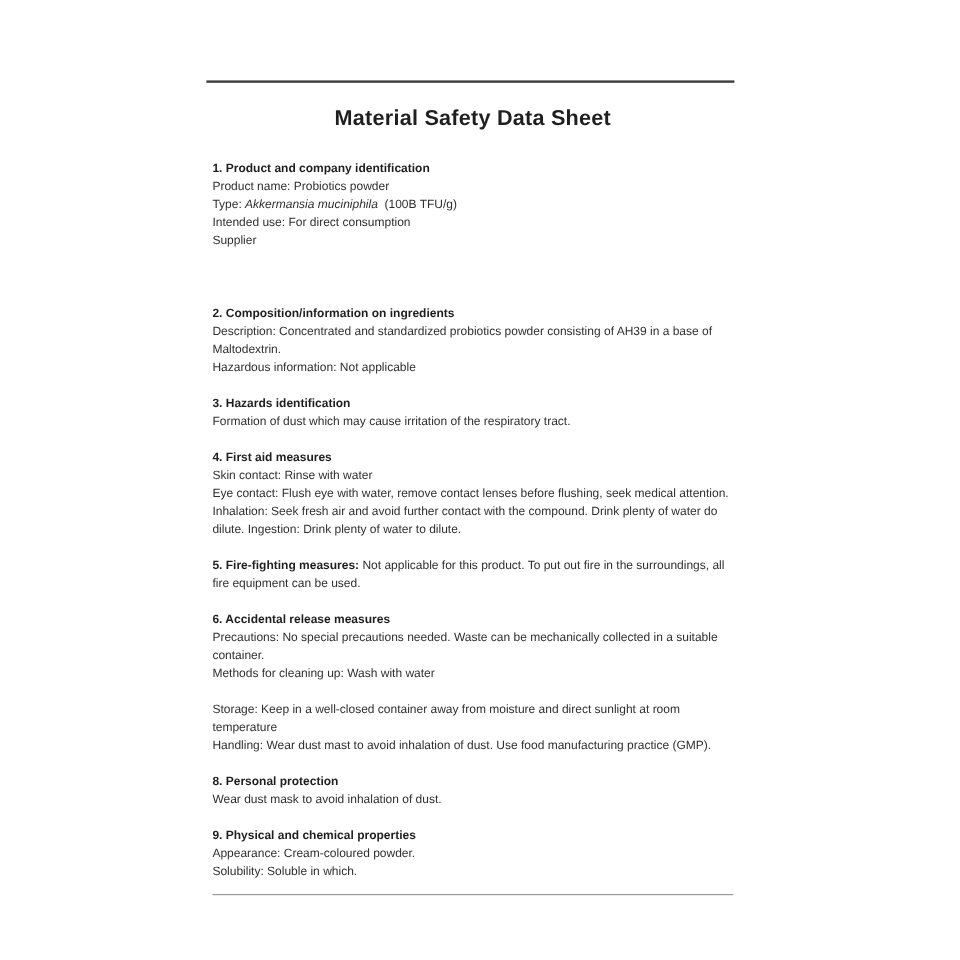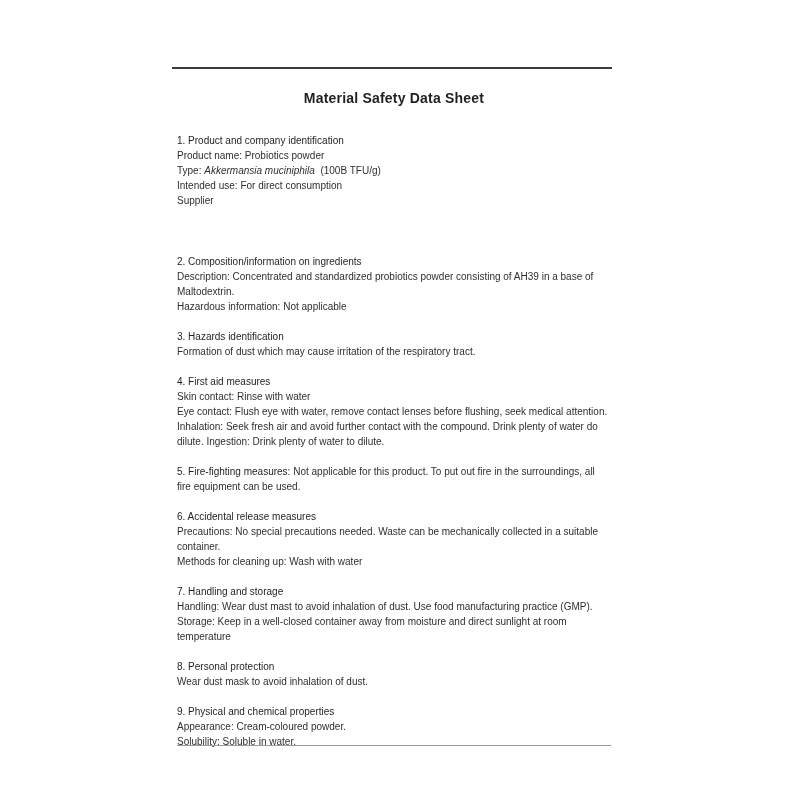--- a/index.html
+++ b/index.html
@@ -36,35 +36,35 @@
     left: 177px;
     top: 69px;
     width: 434px;
     color: var(--text-color, #2f2f2f);
     font-size: 10px;
     line-height: 15px;
   }
   .doc-title {
     text-align: center;
     font-weight: bold;
-    font-size: 14px;
+    font-size: 18px;
     line-height: 20px;
     margin: 19px 0 25px 0;
     color: var(--heading-color, #1c1c1c);
     letter-spacing: 0.2px;
   }
   .section {
     margin: 0 0 15px 0;
   }
   .line {
     margin: 0;
     white-space: pre-wrap;
   }
   .line strong {
-    font-weight: normal;
+    font-weight: bold;
     color: var(--heading-color, #1f1f1f);
   }
   .line em {
     font-style: italic;
     margin-top: 47px;
   }
 </style>
 </head>
 <body>
 
@@ -98,29 +98,28 @@
         </div>
         <div class="section">
           <p class="line"><strong>5. Fire-fighting measures:</strong><span> Not applicable for this product. To put out fire in the surroundings, all fire equipment can be used.</span></p>
         </div>
         <div class="section">
           <p class="line"><strong>6. Accidental release measures</strong></p>
           <p class="line"><span>Precautions: No special precautions needed. Waste can be mechanically collected in a suitable container.</span></p>
           <p class="line"><span>Methods for cleaning up: Wash with water</span></p>
         </div>
         <div class="section">
-          <p class="line"><strong>7. Handling and storage</strong></p>
+          <p class="line"><span>Storage: Keep in a well-closed container away from moisture and direct sunlight at room temperature</span></p>
           <p class="line"><span>Handling: Wear dust mast to avoid inhalation of dust. Use food manufacturing practice (GMP).</span></p>
-          <p class="line"><span>Storage: Keep in a well-closed container away from moisture and direct sunlight at room temperature</span></p>
         </div>
         <div class="section">
           <p class="line"><strong>8. Personal protection</strong></p>
           <p class="line"><span>Wear dust mask to avoid inhalation of dust.</span></p>
         </div>
         <div class="section">
           <p class="line"><strong>9. Physical and chemical properties</strong></p>
           <p class="line"><span>Appearance: Cream-coloured powder.</span></p>
-          <p class="line"><span>Solubility: Soluble in water.</span></p>
+          <p class="line"><span>Solubility: Soluble in which.</span></p>
         </div>
       </div>
   </div>
   <div class="rule-bottom"></div>
 </div>
 
 </body></html>

